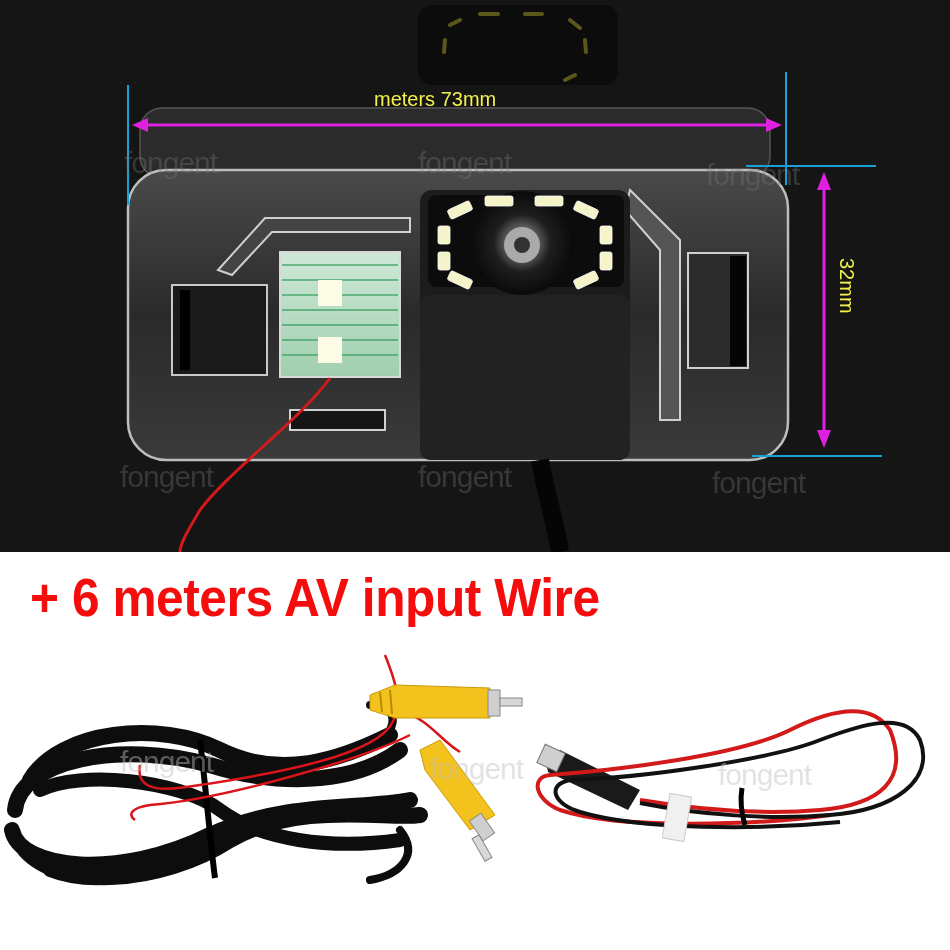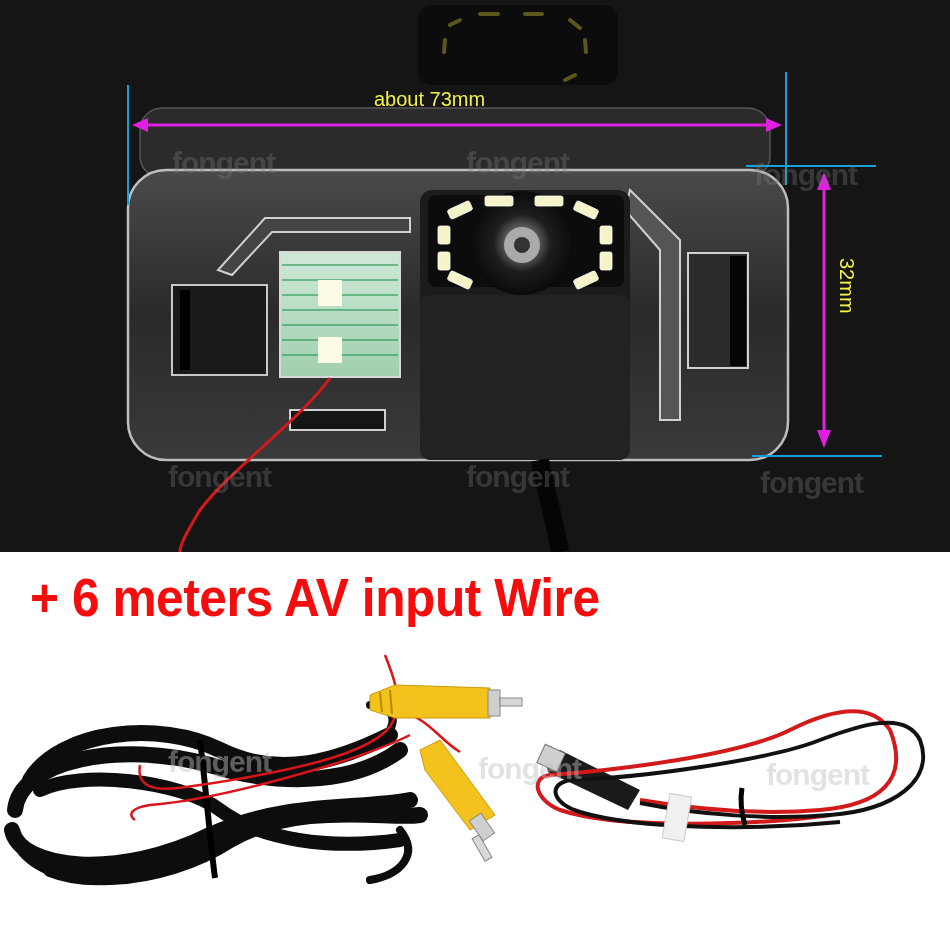--- a/index.html
+++ b/index.html
@@ -2,21 +2,21 @@
 <html><head>
 <meta charset="utf-8">
 <style>
   html, body { margin: 0; padding: 0; }
   body { width: 950px; height: 950px; overflow: hidden; background: #ffffff; position: relative; font-family: "Liberation Sans", sans-serif; }
   .top-photo { position: absolute; left: 0; top: 0; width: 950px; height: 552px; background: #151515; overflow: hidden; }
   .top-photo svg { position: absolute; left: 0; top: 0; }
   .dim-label { position: absolute; color: #f2f04a; font-family: "Liberation Sans", sans-serif; font-size: 20px; white-space: nowrap; }
   .dim-width { left: 374px; top: 88px; }
   .dim-height { left: 815px; top: 290px; transform: rotate(90deg); transform-origin: left top; left: 858px; top: 258px; }
-  .watermark { position: absolute; font-family: "Liberation Sans", sans-serif; font-weight: bold; font-size: 30px; letter-spacing: -1px; white-space: nowrap; margin-left: 48px; }
+  .watermark { position: absolute; font-family: "Liberation Sans", sans-serif; font-weight: normal; font-size: 30px; letter-spacing: -1px; white-space: nowrap; }
   .wm-dark { color: rgba(120,120,120,0.35); }
   .wm-light { color: rgba(190,190,190,0.45); }
   .headline { position: absolute; left: 30px; top: 566px; color: #f50c0c; font-family: "Liberation Sans", sans-serif; font-weight: bold; font-size: 54px; letter-spacing: -0.5px; white-space: nowrap; transform: scaleX(0.92); transform-origin: left top; }
   .bottom-photo { position: absolute; left: 0; top: 640px; width: 950px; height: 310px; }
   .bottom-photo svg { position: absolute; left: 0; top: 0; }
 </style>
 </head>
 <body>
 
 <div class="top-photo">
@@ -112,21 +112,21 @@
     </g>
     <g>
       <line x1="746" y1="166" x2="876" y2="166" stroke="#1aa0d8" stroke-width="2"></line>
       <line x1="752" y1="456" x2="882" y2="456" stroke="#1aa0d8" stroke-width="2"></line>
       <line x1="824" y1="180" x2="824" y2="442" stroke="#e020e0" stroke-width="3"></line>
       <polygon points="824,172 817,190 831,190" fill="#e020e0"></polygon>
       <polygon points="824,448 817,430 831,430" fill="#e020e0"></polygon>
     </g>
   </svg>
 
-  <span class="dim-label dim-width">about 73mm</span>
+  <span class="dim-label dim-width">meters 73mm</span>
   <span class="dim-label dim-height">32mm</span>
 
   <span class="watermark wm-dark" style="left:124px;top:146px;">fongent</span>
   <span class="watermark wm-dark" style="left:418px;top:146px;">fongent</span>
   <span class="watermark wm-dark" style="left:706px;top:158px;">fongent</span>
   <span class="watermark wm-dark" style="left:120px;top:460px;">fongent</span>
   <span class="watermark wm-dark" style="left:418px;top:460px;">fongent</span>
   <span class="watermark wm-dark" style="left:712px;top:466px;">fongent</span>
 </div>
 

